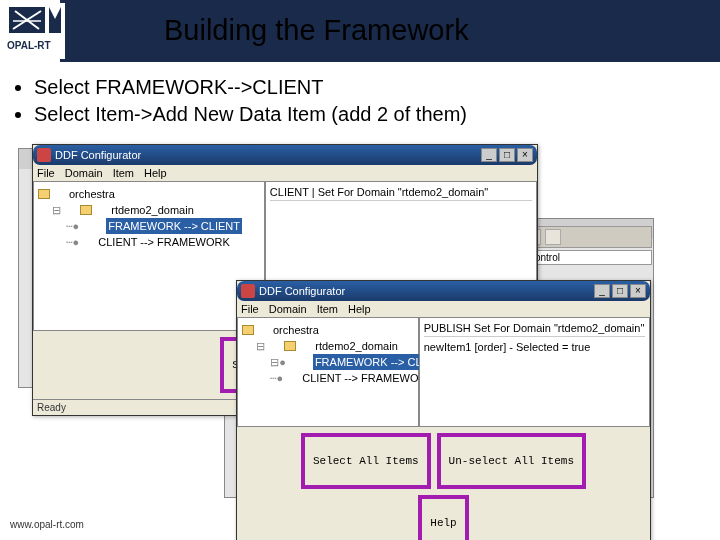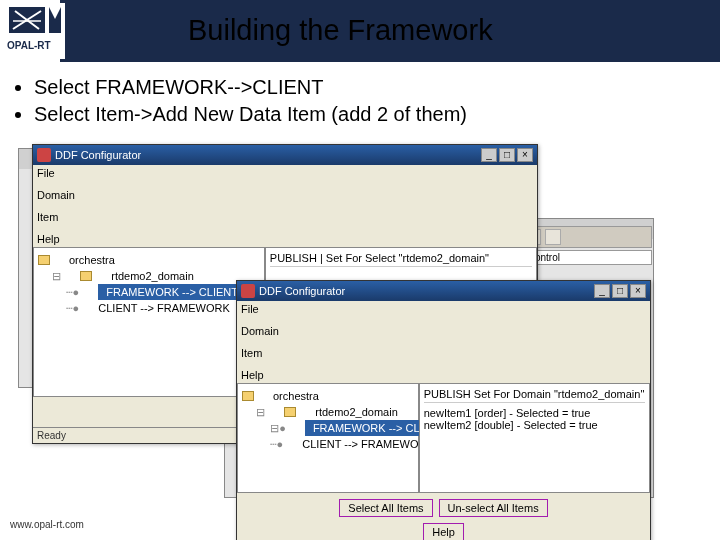--- a/index.html
+++ b/index.html
@@ -1,48 +1,48 @@
 <!DOCTYPE html>
 <html><head>
 <meta charset="utf-8">
 <style>
   * { box-sizing: border-box; margin: 0; padding: 0; }
   body { width: 720px; height: 540px; background: #fff; font-family: Arial, sans-serif; overflow: hidden; position: relative; }
   .header-bar { background: #1a2a4a; height: 62px; display: flex; align-items: center; }
   .logo-box { background: #fff; width: 60px; height: 62px; padding: 3px; }
   .logo-svg { width: 62px; height: 56px; }
   .header-wrap { position: relative; }
-  .title-abs { position: absolute; top: 14px; left: 188px; font-size: 29px; color: #000; }
+  .title-abs { position: absolute; top: 14px; left: 164px; font-size: 29px; color: #000; }
   .underline { position: absolute; top: 52px; left: 180px; width: 370px; height: 3px; background: #1a2a4a; }
   .bullets { margin: 14px 0 16px 34px; font-size: 20px; }
   .bullets li { list-style: disc; margin-bottom: 4px; }
   .footer { position: absolute; bottom: 10px; left: 10px; font-size: 10px; color: #333; }
 
   .bgwin { position: absolute; background: #e5e5e5; border: 1px solid #888; }
   .bgwin .tb { height: 20px; background: #d0d0d0; }
 
   .win { position: absolute; background: #ece9d8; border: 1px solid #333; box-shadow: 1px 1px 4px rgba(0,0,0,.3); font-size: 11px; }
-  .win-title { background: linear-gradient(#2a5fa5,#1a3a6a); color: #fff; height: 20px; display: flex; align-items: center; padding: 0 4px; }
+  .win-title { background: linear-gradient(#2a5fa5,#1a3a6a); color: #fff; height: 20px; display: flex; align-items: center; padding: 0 4px; border-radius: 7px; }
   .win-title .icon { width: 14px; height: 14px; background: #c44; margin-right: 4px; border-radius: 2px; }
   .win-title .spacer { flex: 1; }
   .win-btn { width: 16px; height: 14px; background: #ccc; border: 1px solid #888; margin-left: 2px; text-align: center; line-height: 12px; font-size: 10px; color: #000; }
-  .menu { background: #ece9d8; padding: 2px 4px; display: flex; gap: 10px; flex-direction: column; }
+  .menu { background: #ece9d8; padding: 2px 4px; display: flex; gap: 10px; }
   .menu span { cursor: default; }
   .body-split { display: flex; background: #fff; }
   .tree { width: 46%; border: 1px solid #888; background: #fff; padding: 4px; font-size: 11px; line-height: 16px; }
   .right-pane { flex: 1; border: 1px solid #888; background: #fff; padding: 4px; font-size: 11px; }
   .tree-row { display: flex; align-items: center; gap: 19px; white-space: nowrap; }
   .tree-indent1 { padding-left: 14px; }
   .tree-indent2 { padding-left: 28px; }
   .tree-indent3 { padding-left: 42px; }
-  .sel { background: #2a5fa5; color: #fff; padding: 0 8px; }
+  .sel { background: #2a5fa5; color: #fff; padding: 0 2px; margin-left: 8px; }
   .dot-conn { color: #888; }
   .folder { display: inline-block; width: 12px; height: 10px; background: #f5d070; border: 1px solid #aa8a30; }
   .leaf { display: inline-block; width: 8px; height: 8px; background: #fff; border: 1px solid #666; border-radius: 50%; }
-  .btn { background: #ece9d8; border: 1px solid #a21caf; padding: 2px 8px; font-size: 11px; cursor: default; }
+  .btn { background: #ece9d8; border: 4px solid #a21caf; padding: 18px 8px; font-size: 11px; cursor: default; font-family: Liberation Mono, monospace; }
   .btn-row { display: flex; gap: 6px; justify-content: center; padding: 6px; }
   .status { border-top: 1px solid #888; padding: 2px 4px; font-size: 10px; color: #333; background: #ece9d8; }
   .mid-toolbar { position: absolute; background: #d0cbc0; border: 1px solid #999; height: 22px; display: flex; align-items: center; padding: 0 4px; gap: 4px; }
   .mid-toolbar .tbtn { width: 16px; height: 16px; background: #e8e4da; border: 1px solid #aaa; }
   .subtitle-strip { background: #fff; border: 1px solid #999; font-size: 10px; padding: 1px 4px; }
 </style>
 </head>
 <body>
 
 <div class="header-wrap">
@@ -118,21 +118,21 @@
       <div class="tree-row tree-indent2">
           <span class="dot-conn">┄●</span>
           <span class="sel">FRAMEWORK --&gt; CLIENT</span>
         </div>
       <div class="tree-row tree-indent2">
           <span class="dot-conn">┄●</span>
           <span>CLIENT --&gt; FRAMEWORK</span>
         </div>
     </div>
     <div class="right-pane">
-      <div style="border-bottom:1px solid #ccc; padding-bottom:2px; margin-bottom:4px;">PUBLISH | Set For Select "rtdemo2_domain"</div>
+      <div style="border-bottom:1px solid #ccc; padding-bottom:2px; margin-bottom:4px;">CLIENT | Set For Domain "rtdemo2_domain"</div>
     </div>
   </div>
   <div class="btn-row">
     <button class="btn">Select All Items</button>
   </div>
   <div class="status">Ready</div>
 </div>
 
 <div class="win" style="left:236px; top:280px; width:415px;">
   <div class="win-title">
@@ -165,21 +165,20 @@
           <span class="sel">FRAMEWORK --&gt; CLIENT</span>
         </div>
       <div class="tree-row tree-indent2">
           <span class="dot-conn">┄●</span>
           <span>CLIENT --&gt; FRAMEWORK</span>
         </div>
     </div>
     <div class="right-pane">
       <div style="border-bottom:1px solid #ccc; padding-bottom:2px; margin-bottom:4px;">PUBLISH Set For Domain "rtdemo2_domain"</div>
       <div>newItem1 [order] - Selected = true</div>
-      <div>newItem2 [double] - Selected = true</div>
     </div>
   </div>
   <div class="btn-row">
     <button class="btn">Select All Items</button>
     <button class="btn">Un-select All Items</button>
   </div>
   <div class="btn-row" style="padding-top:0;">
     <button class="btn">Help</button>
   </div>
 </div>

